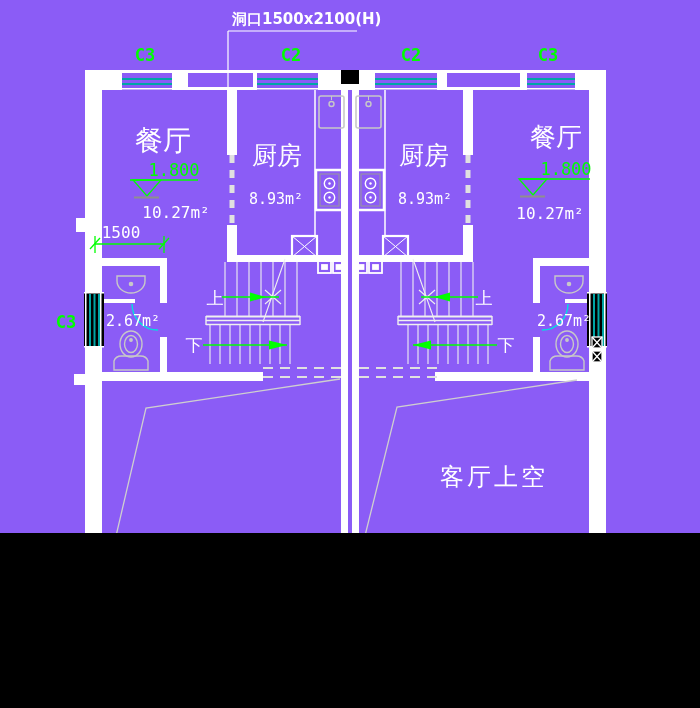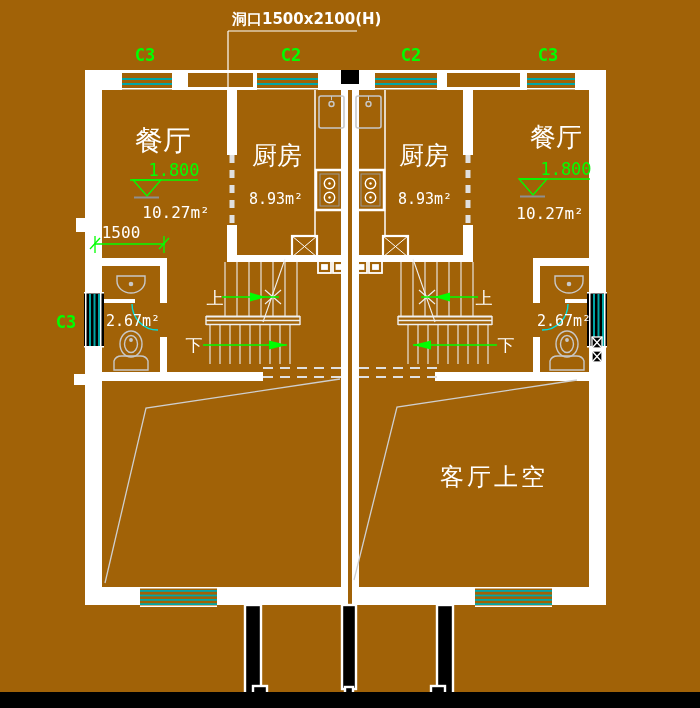--- a/index.html
+++ b/index.html
@@ -1,16 +1,16 @@
 <!DOCTYPE html>
 <html><head>
 <meta charset="utf-8">
 <style>
   html,body{margin:0;padding:0;background:#000;}
-  .stage{position:relative;width:700px;height:692px;background:#a16207;overflow:hidden;}
+  .stage{position:relative;width:700px;height:533px;background:#8b5cf6;overflow:hidden;}
   svg{display:block;}
   text{font-family:"DejaVu Sans Mono", monospace;}
   .cjk{font-family:"DejaVu Sans", sans-serif;}
   .wht{fill:#ffffff;}
   .grn{fill:#00ff00;}
 </style>
 </head>
 <body>
 
 <div class="stage">

